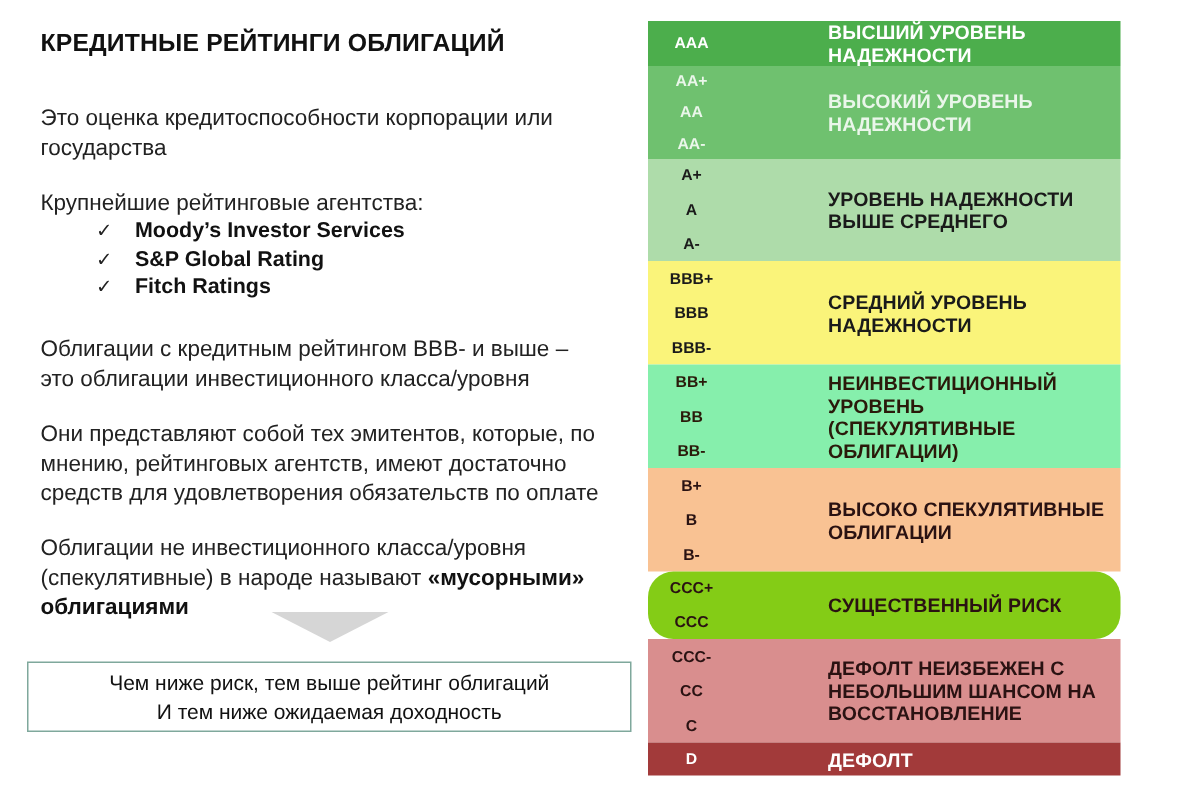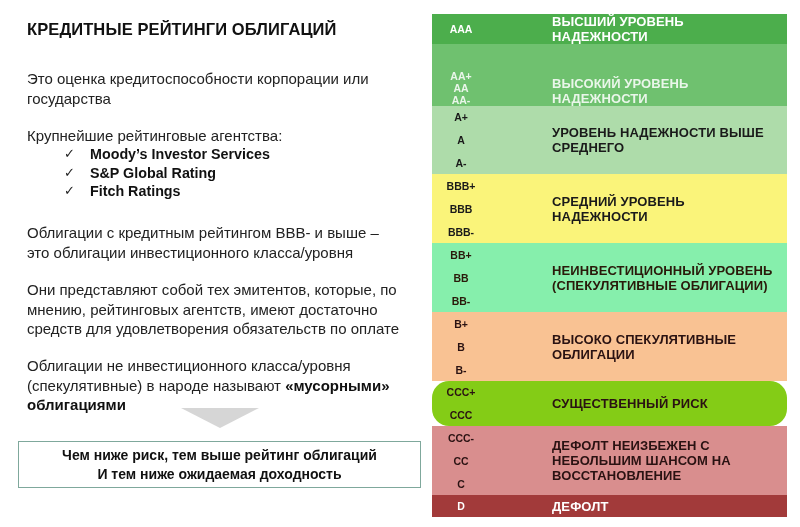--- a/index.html
+++ b/index.html
@@ -18,23 +18,23 @@
     .p4 { top: 280px; }
     .p5 { top: 356px; }
     .p5 b { font-weight: bold; color: #111; }
 
     .arrow { position: absolute; left: 181px; top: 408px; width: 0; height: 0;
       border-left: 39px solid transparent; border-right: 39px solid transparent; border-top: 20px solid #d6d6d6; }
 
     .callout { position: absolute; left: 18px; top: 441px; width: 403px; height: 47px;
       border: 1.5px solid #7fa89c; background: #fff;
       display: flex; flex-direction: column; align-items: center; justify-content: center; }
-    .callout span { font-size: 14px; font-weight: bold; line-height: 19px; color: #111; text-align: right; }
+    .callout span { font-size: 14px; font-weight: normal; line-height: 19px; color: #111; text-align: right; }
 
-    .table { position: absolute; left: 432px; top: 14px; width: 355px; height: 503px; display: flex; flex-direction: column; }
+    .table { position: absolute; left: 432px; top: 14px; width: 315px; height: 503px; display: flex; flex-direction: column; }
     .group { display: flex; width: 100%; }
     .codes { width: 58px; display: flex; flex-direction: column; justify-content: space-around; align-items: center; }
     .code { font-size: 10.5px; font-weight: bold; text-align: center; }
     .desc { flex: 1; display: flex; align-items: center; padding-left: 62px; padding-right: 8px; font-size: 13px; font-weight: bold; line-height: 15px; letter-spacing: 0.1px; }
   </style>
 </head>
 <body>
 
 <div class="left">
   <div class="title">КРЕДИТНЫЕ РЕЙТИНГИ ОБЛИГАЦИЙ</div>
@@ -86,21 +86,21 @@
   </div>
 </div>
 
 <div class="table" id="ratings-table">
     <div class="group" style="background: rgb(76, 174, 76); height: 30px; color: rgb(255, 255, 255);">
       <div class="codes">
         <div class="code">AAA</div>
       </div>
       <div class="desc">ВЫСШИЙ УРОВЕНЬ НАДЕЖНОСТИ</div>
     </div>
-    <div class="group" style="background: rgb(111, 193, 111); height: 62px; color: rgb(234, 246, 234); align-items: flex-end;">
+    <div class="group" style="background: rgb(111, 193, 111); height: 62px; color: rgb(234, 246, 234);">
       <div class="codes">
         <div class="code">AA+</div>
         <div class="code">AA</div>
         <div class="code">AA-</div>
       </div>
       <div class="desc">ВЫСОКИЙ УРОВЕНЬ НАДЕЖНОСТИ</div>
     </div>
     <div class="group" style="background: rgb(174, 220, 170); height: 68px; color: rgb(26, 26, 26);">
       <div class="codes">
         <div class="code">A+</div>

